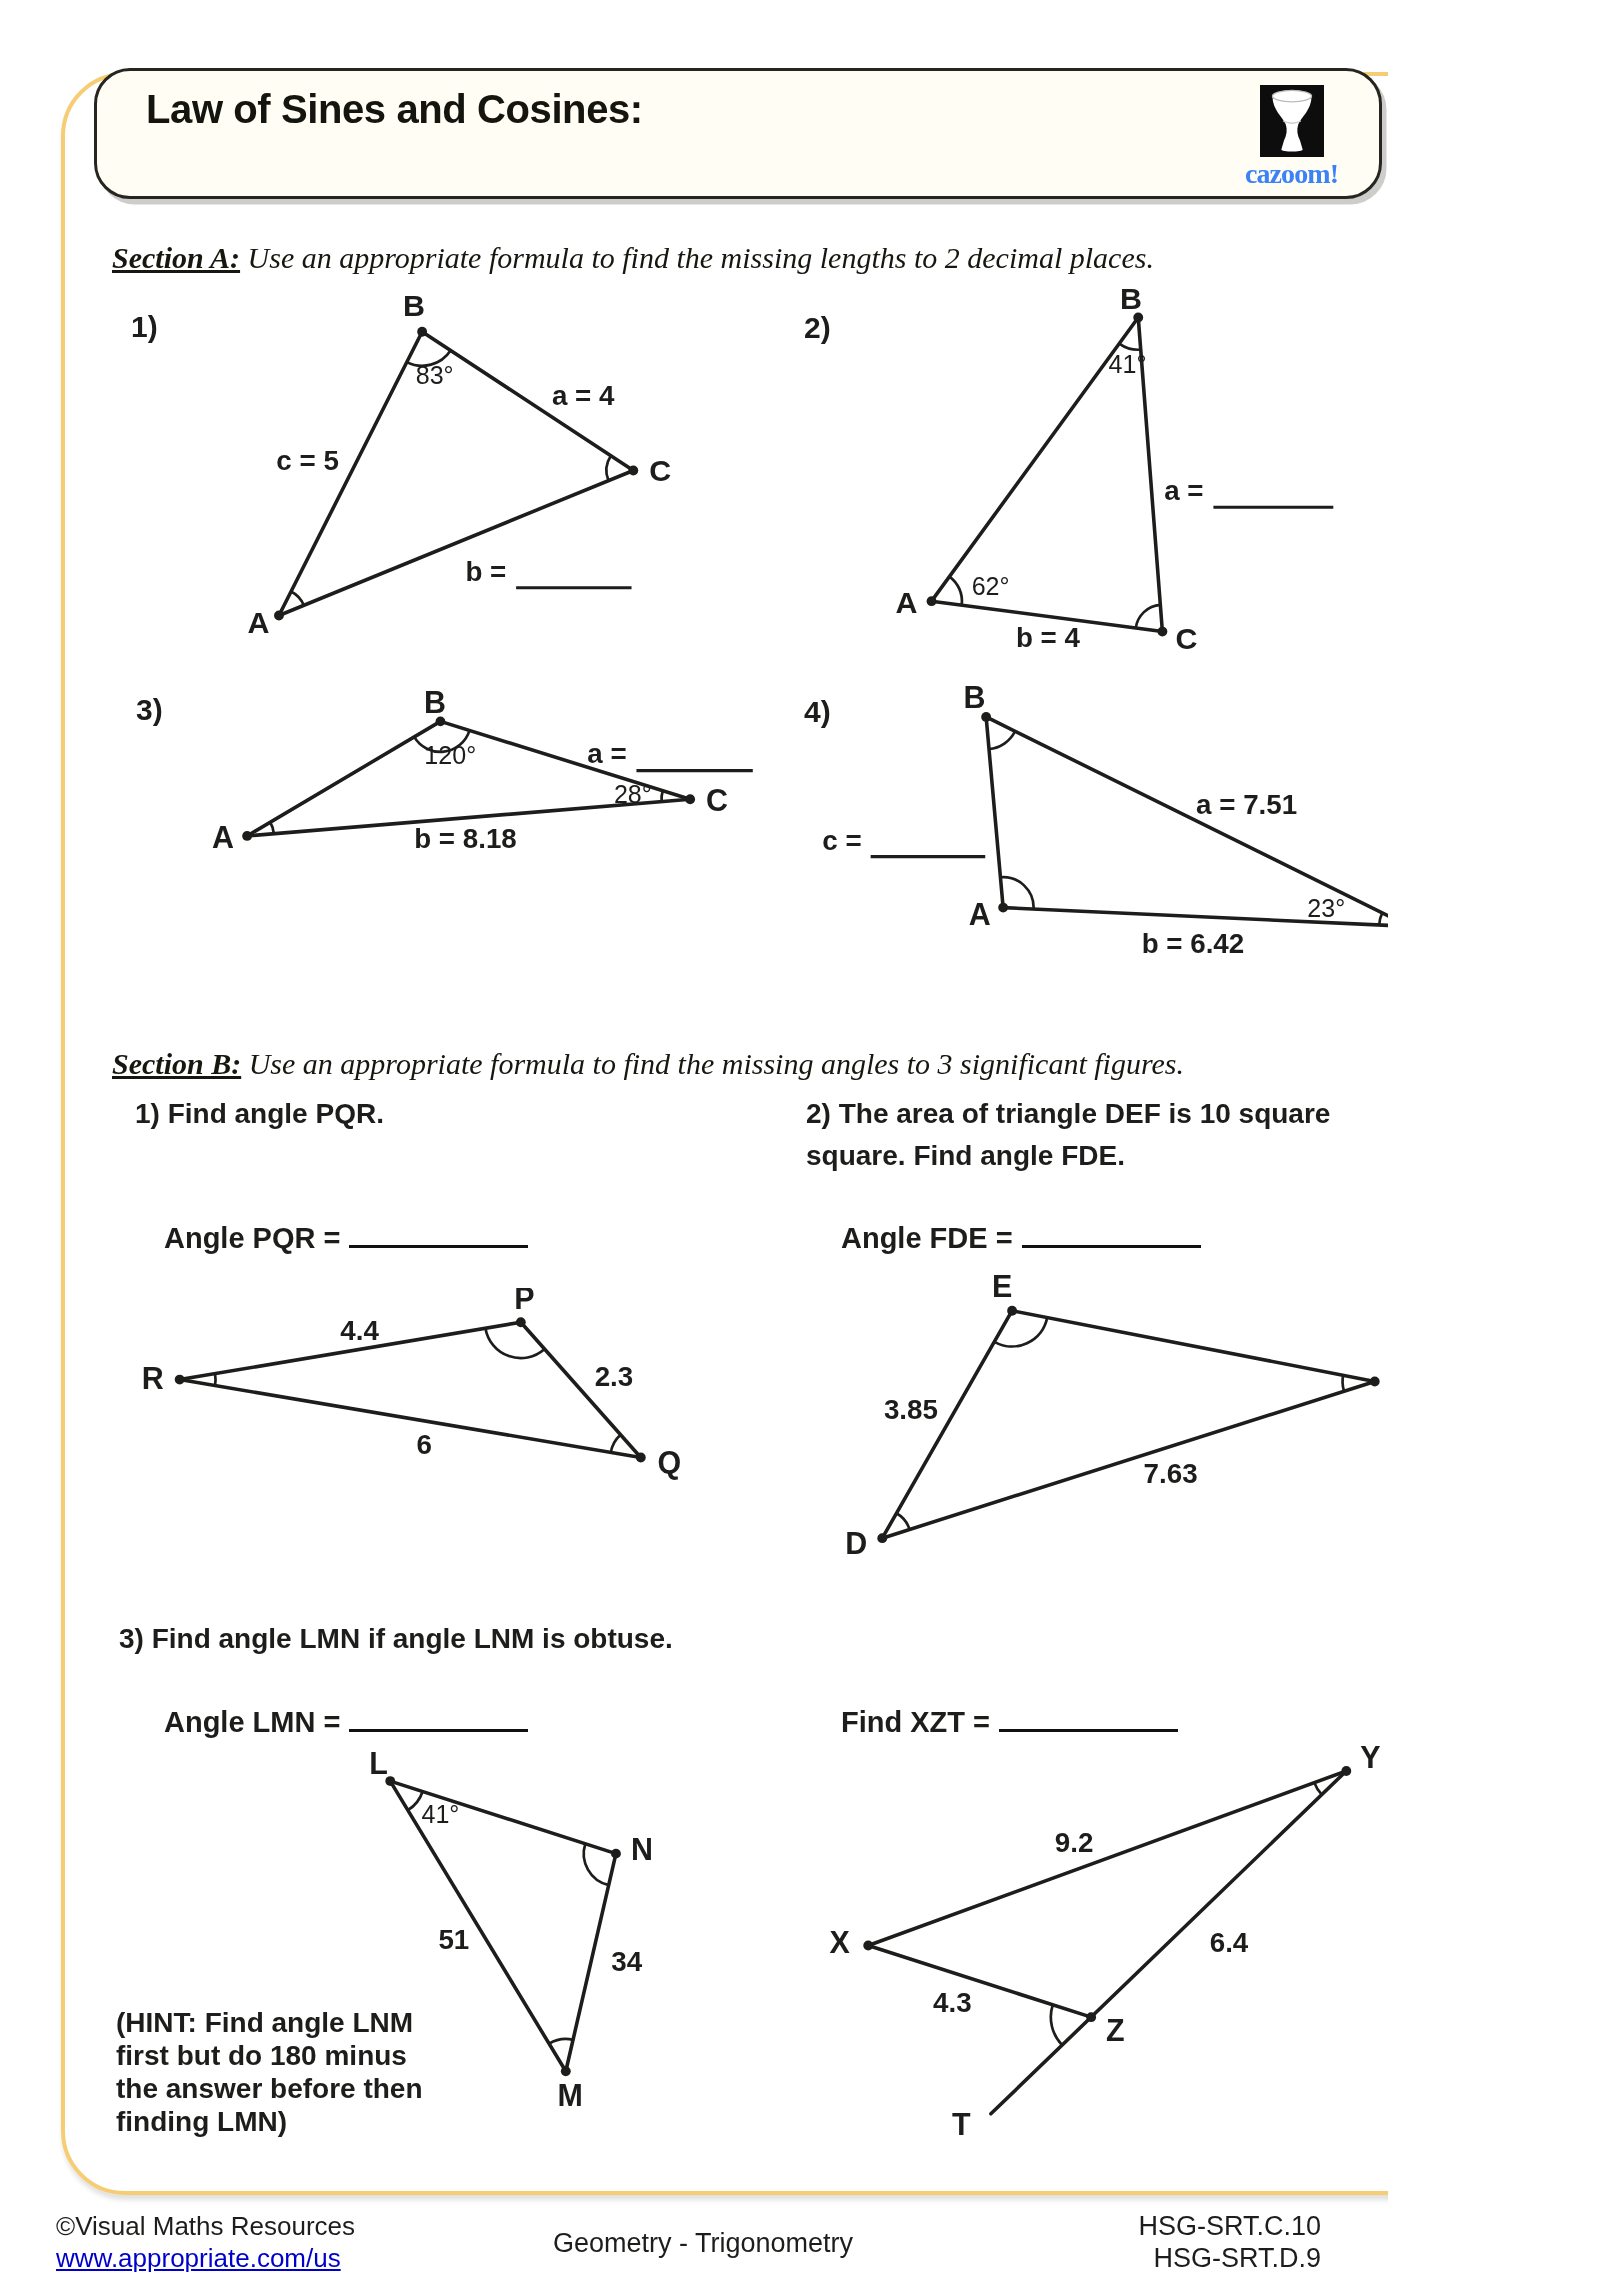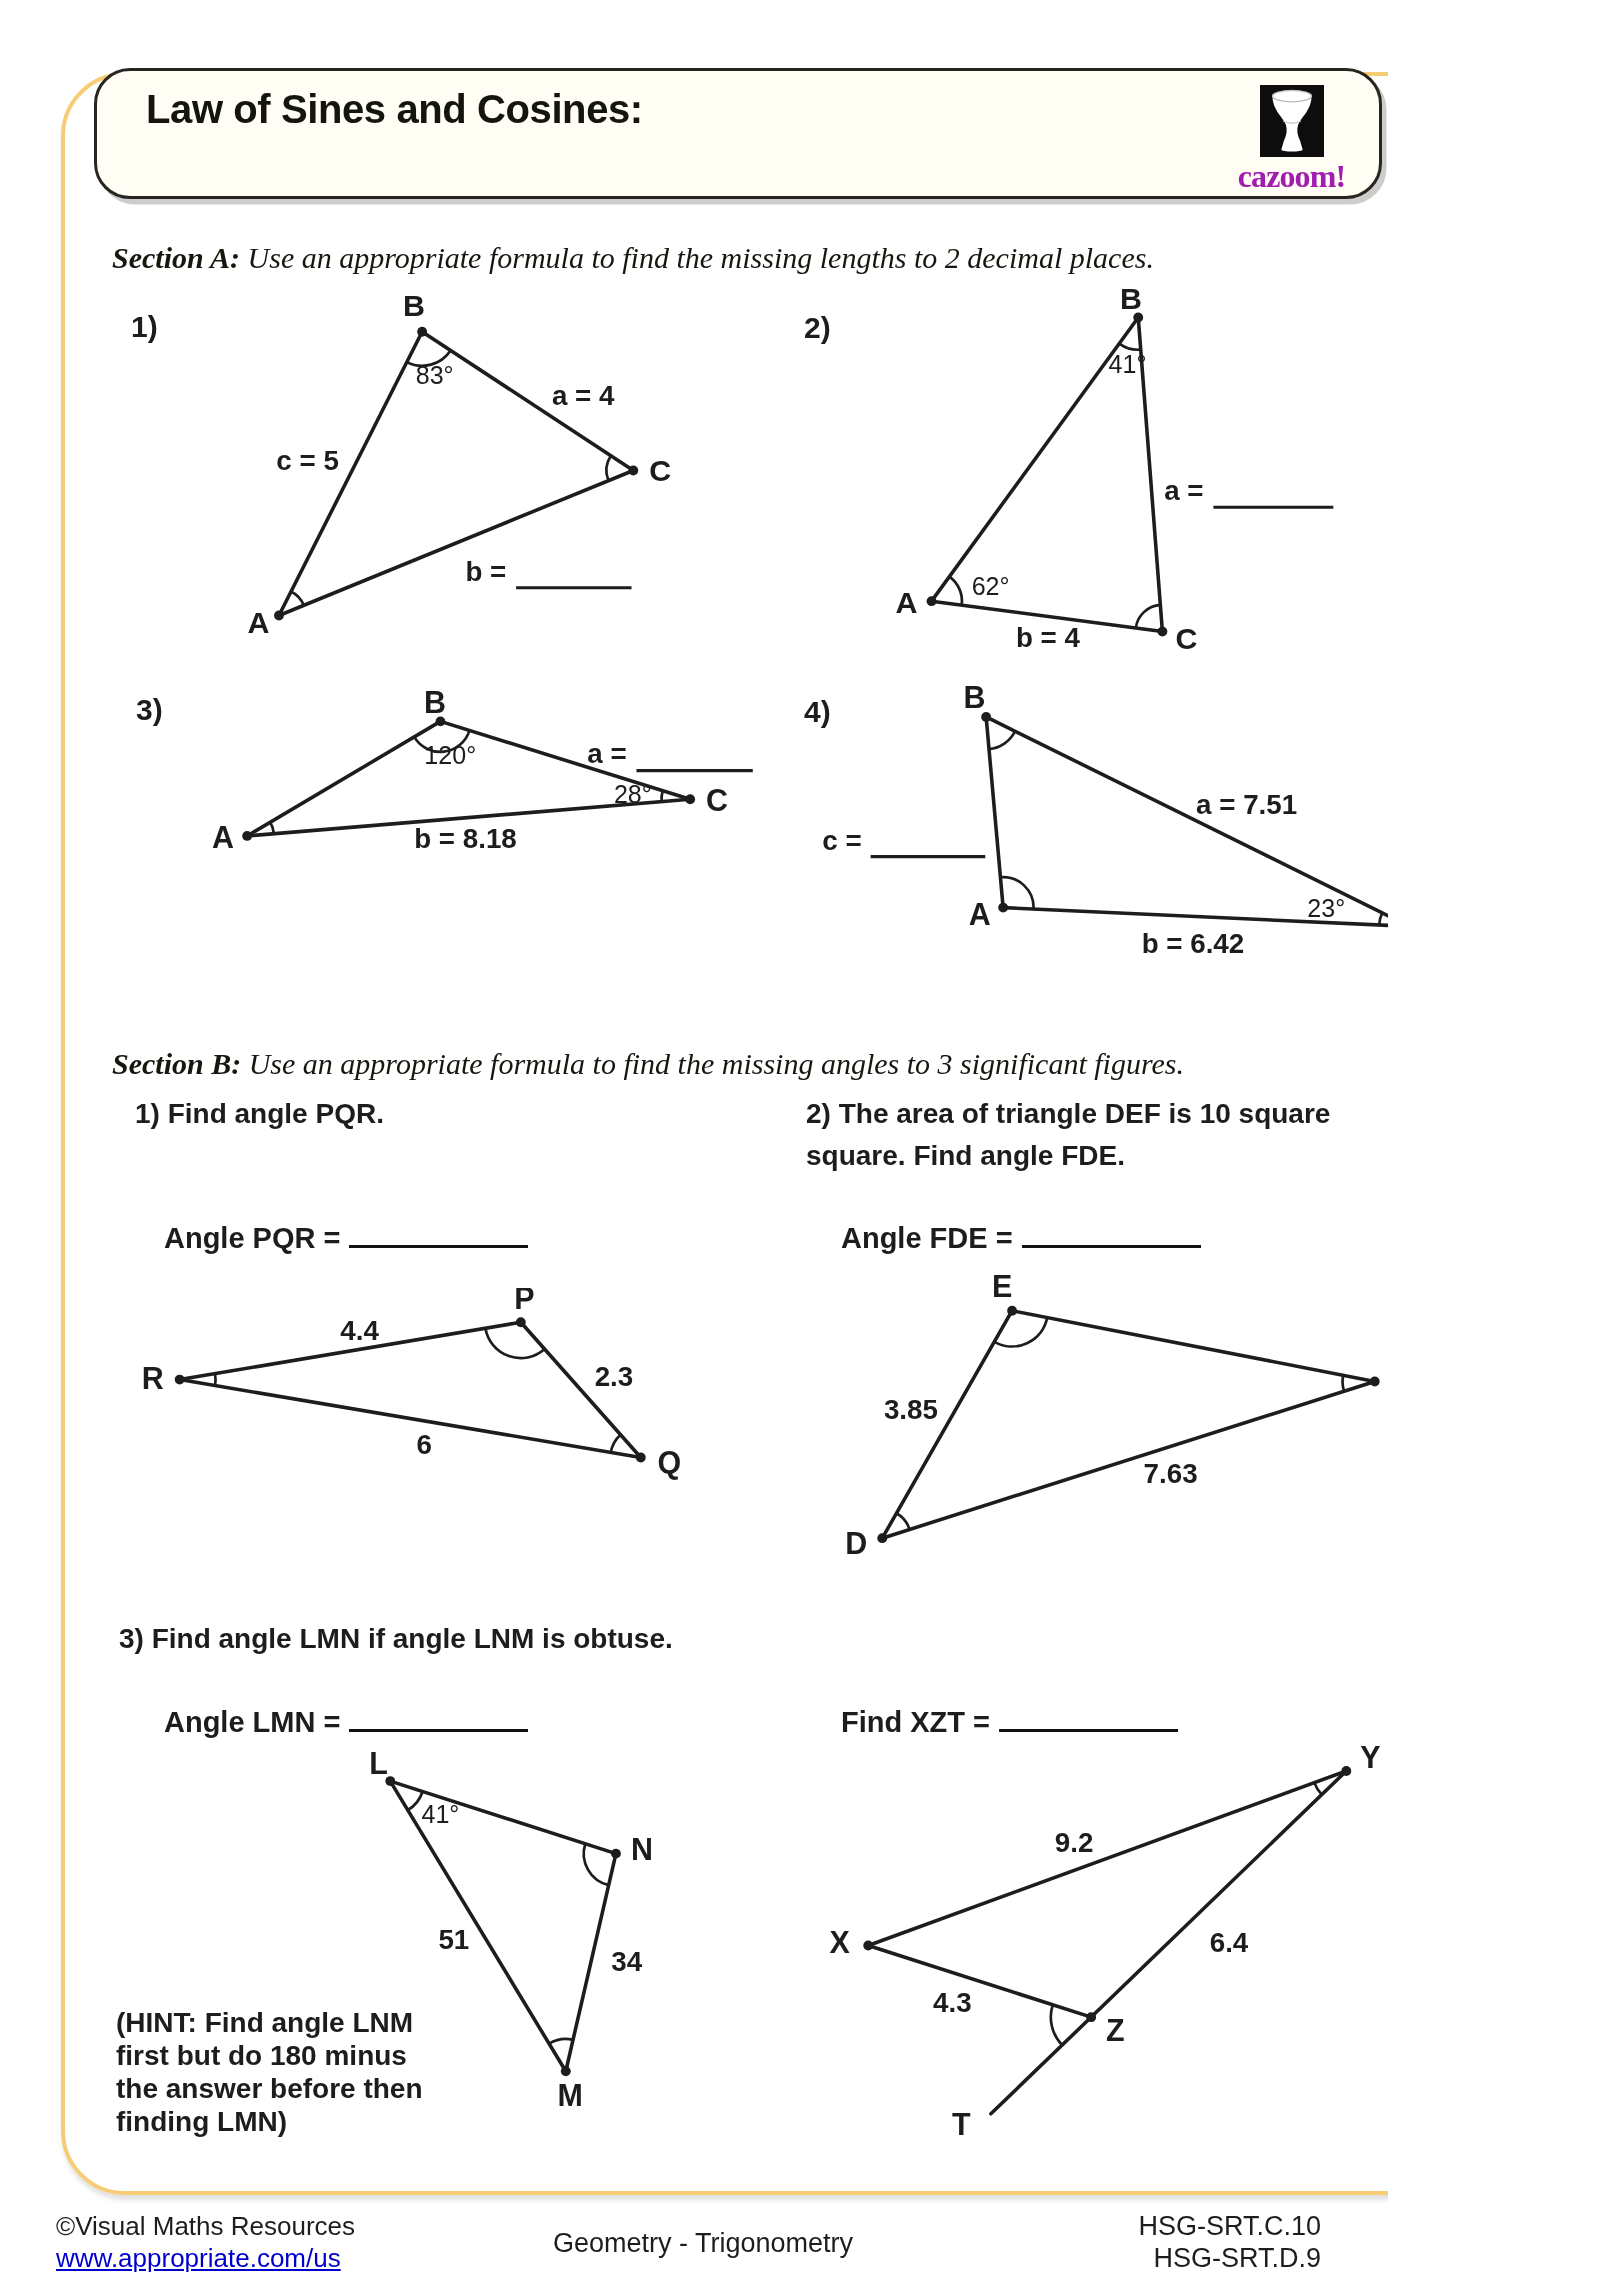--- a/index.html
+++ b/index.html
@@ -7,26 +7,26 @@
         font-family:"Liberation Sans",sans-serif;color:#1d1d1b;overflow:hidden;}
   .border-frame{position:absolute;left:61px;top:72px;width:1490px;height:2115px;
         border:4.5px solid #f6cd74;border-radius:64px;box-shadow:1.8px 4.5px 5.4px rgba(0,0,0,0.12);}
   .header-box{position:absolute;left:94px;top:68px;width:1282px;height:125px;
         background:#fffdf4;border:3.6px solid #26251f;border-radius:36px;
         box-shadow:4.5px 5.4px 0 rgba(90,90,85,0.30);}
   .header-title{position:absolute;left:146px;top:86px;font-size:40px;font-weight:700;
         line-height:47px;letter-spacing:-0.4px;color:#151510;}
   .logo-box{position:absolute;left:1229px;top:85px;width:125px;text-align:center;}
   .logo-square{width:64px;height:72px;background:#0d0d0d;margin:0 auto;}
-  .logo-text{font-family:"Liberation Serif",serif;font-weight:700;font-size:32px;
-        letter-spacing:-0.9px;margin-top:0.9px;color:#a21caf;}
+  .logo-text{font-family:"Liberation Serif",serif;font-weight:700;font-size:28px;
+        letter-spacing:-0.9px;margin-top:0.9px;color:#3b82f6;}
   .mascot{position:absolute;left:1384px;top:52px;}
   .section-heading{position:absolute;font-family:"Liberation Serif",serif;font-style:italic;
         font-size:30px;white-space:nowrap;color:#17170f;}
-  .section-heading .sec-label{font-weight:700;}
+  .section-heading .sec-label{font-weight:700;text-decoration:underline;}
   .prompt{position:absolute;font-weight:700;font-size:28px;white-space:nowrap;}
   .prompt-num{position:absolute;font-weight:700;font-size:30px;}
   .answer-row{position:absolute;font-weight:700;font-size:29px;white-space:nowrap;}
   .answer-blank{display:inline-block;width:179px;border-bottom:3.6px solid #111;
         height:27px;margin-left:9px;vertical-align:baseline;}
   .hint{position:absolute;left:116px;top:2006px;font-weight:700;font-size:28px;line-height:33px;}
   .fig{position:absolute;}
   .edge{stroke:#1d1d1b;stroke-width:4;stroke-linecap:round;fill:none;}
   .arc{stroke:#1d1d1b;stroke-width:3;fill:none;}
   .blankline{stroke:#1d1d1b;stroke-width:3.5;}

